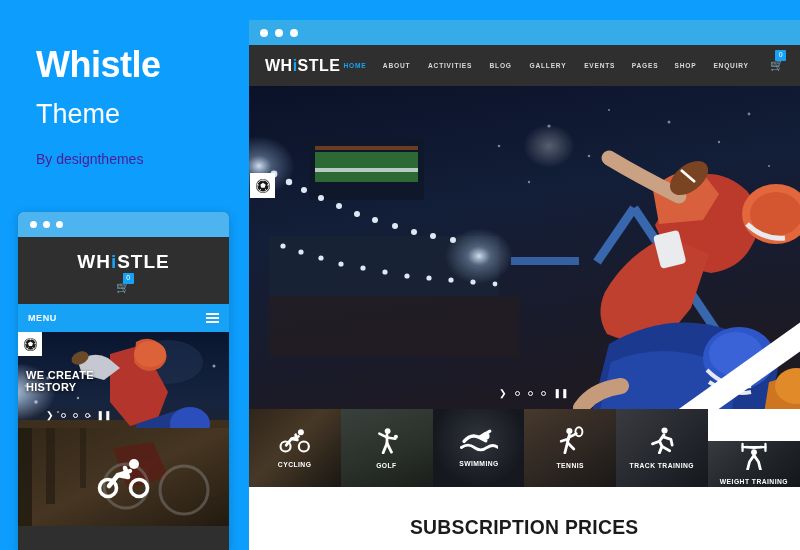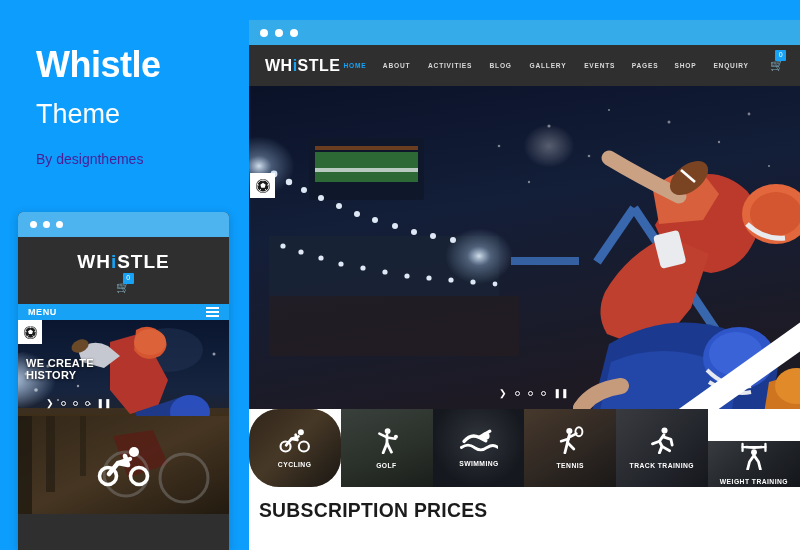--- a/index.html
+++ b/index.html
@@ -54,21 +54,21 @@
   .cart-m { position: relative; margin-top: 8px; }
   .cart-glyph { font-size: 11px; color: #ffffff; display: block; }
   .cart-badge {
     position: absolute; left: 6px; top: -8px;
     background: #17a2f5; color: #ffffff;
     font-size: 7px; line-height: 10px;
     min-width: 11px; height: 11px; text-align: center;
     border-radius: 1px; padding: 0 1px;
   }
   .mw-menu {
-    background: #17a2f5; height: 16px;
+    background: #17a2f5; height: 28px;
     display: flex; align-items: center; justify-content: space-between;
     padding: 0 10px;
   }
   .mw-menu-label {
     color: #ffffff; font-size: 9px; font-weight: bold; letter-spacing: .6px;
   }
   .burger { display: flex; flex-direction: column; gap: 2px; }
   .burger span { display: block; width: 13px; height: 2px; background: #ffffff; }
 
   .mw-hero {
@@ -170,22 +170,22 @@
   .cat-label {
     position: relative; z-index: 2;
     color: #ffffff; font-size: 7.5px; font-weight: bold;
     letter-spacing: .5px; white-space: nowrap;
     transform: scaleX(.9);
   }
 
   
   .dw-sub {
     height: 63px; background: #ffffff;
-    display: flex; align-items: flex-start; 
-    padding-top: 11px;
+    display: flex; align-items: flex-start; justify-content: center;
+    padding-top: 28px;
   }
   .sub-title {
     font-size: 21px; font-weight: bold; color: #1b1b1b;
     letter-spacing: .3px; transform: scaleX(.92);
   }
 </style>
 </head>
 <body>
 
 <div id="stage">
@@ -465,21 +465,21 @@
         <span>❯</span>
         <span class="ctl-dot"></span>
         <span class="ctl-dot"></span>
         <span class="ctl-dot"></span>
         <span>❚❚</span>
       </div>
     </div>
 
     <div class="dw-cats">
 
-      <div class="cat" style="background:linear-gradient(135deg,#5b4226,#8a6a3e 45%,#2c2416);border-radius:30px;">
+      <div class="cat" style="background:linear-gradient(135deg,#5b4226,#8a6a3e 45%,#2c2416);">
         <span class="cat-ico">
           <svg width="34" height="26" viewBox="0 0 56 44">
             <circle cx="12" cy="33" r="8.5" fill="none" stroke="#ffffff" stroke-width="3.6"></circle>
             <circle cx="43" cy="33" r="8.5" fill="none" stroke="#ffffff" stroke-width="3.6"></circle>
             <circle cx="38" cy="9" r="5" fill="#ffffff"></circle>
             <path d="M13 31 L22 20 L32 22 L29 13" fill="none" stroke="#ffffff" stroke-width="4.6" stroke-linecap="round" stroke-linejoin="round"></path>
             <path d="M22 20 L34 16" fill="none" stroke="#ffffff" stroke-width="4.4" stroke-linecap="round"></path>
           </svg>
         </span>
         <span class="cat-label">CYCLING</span>

